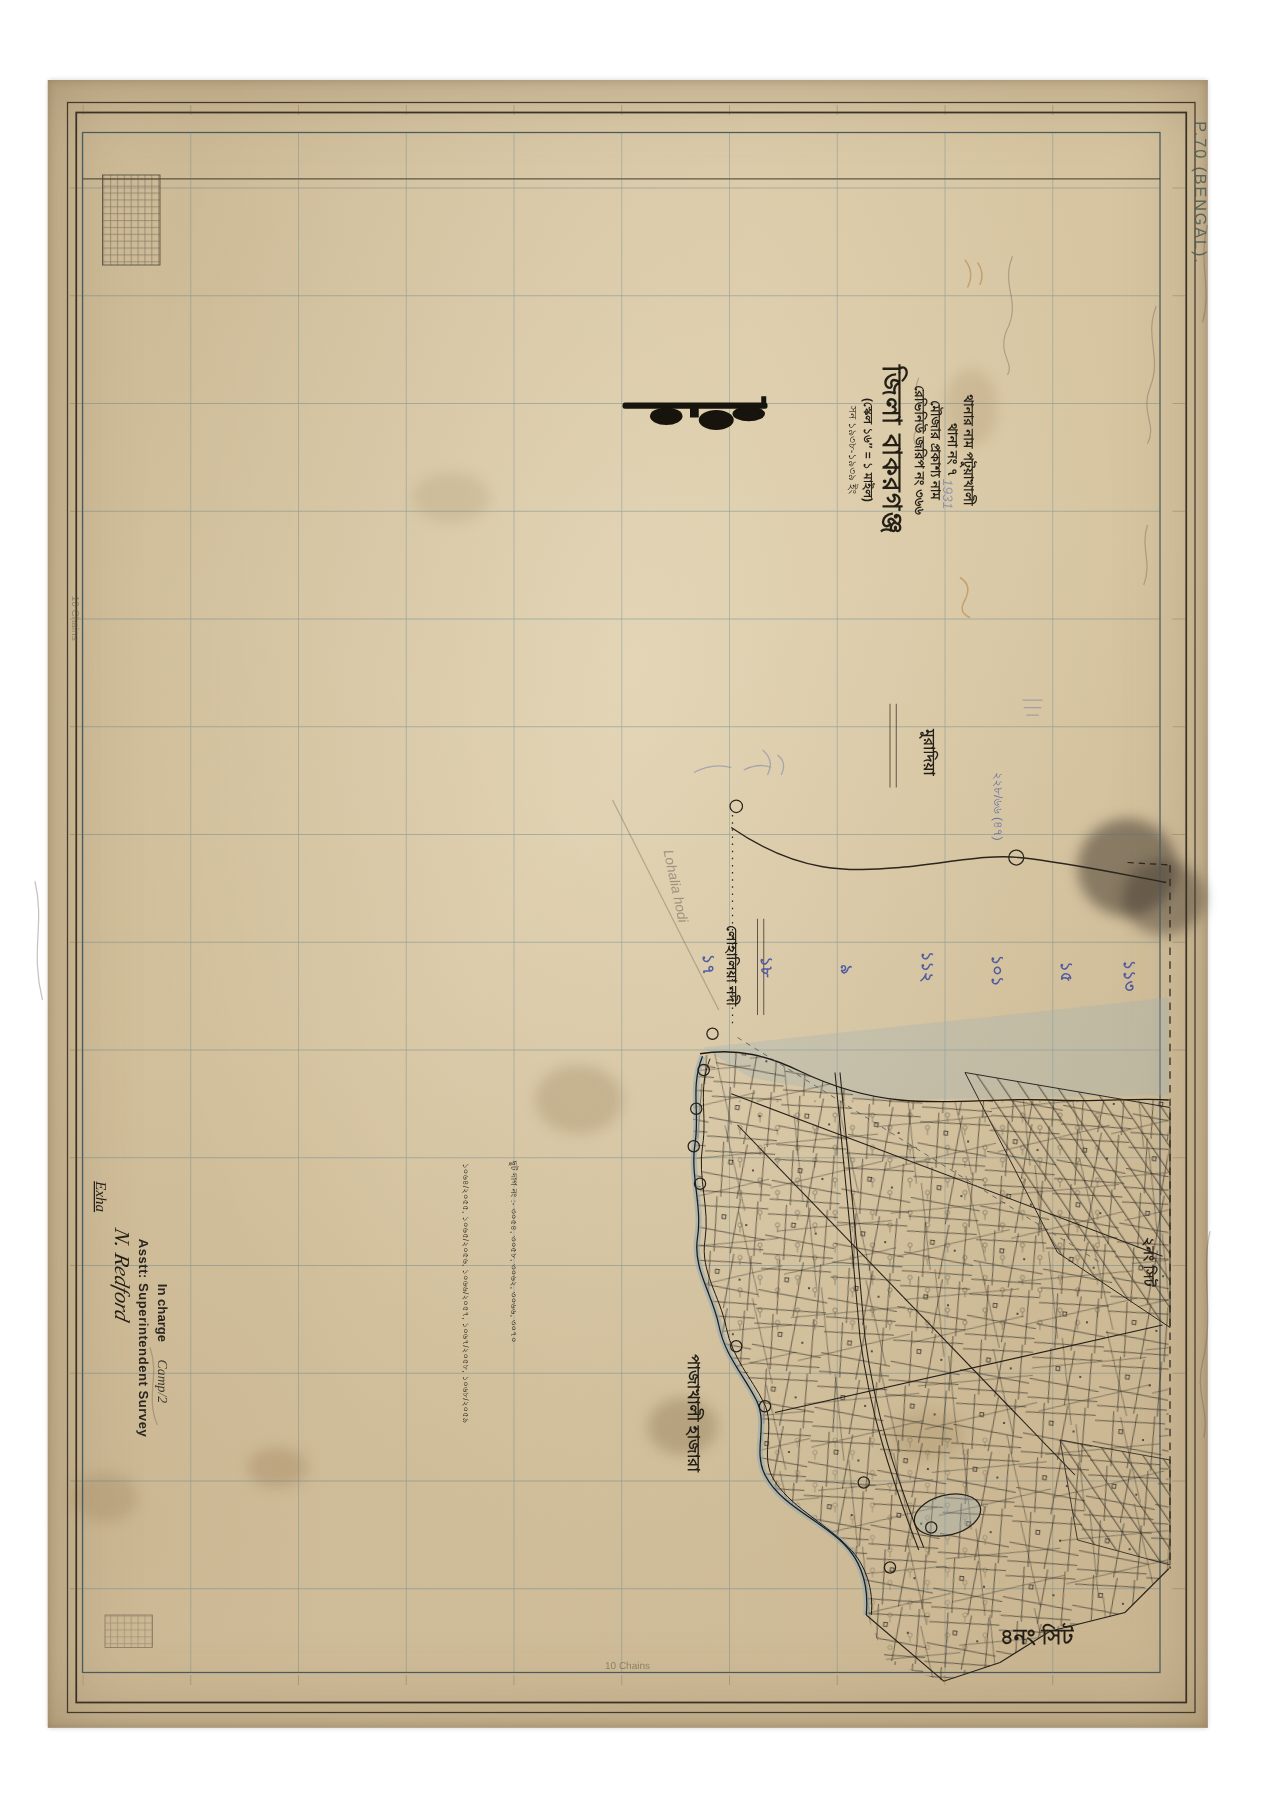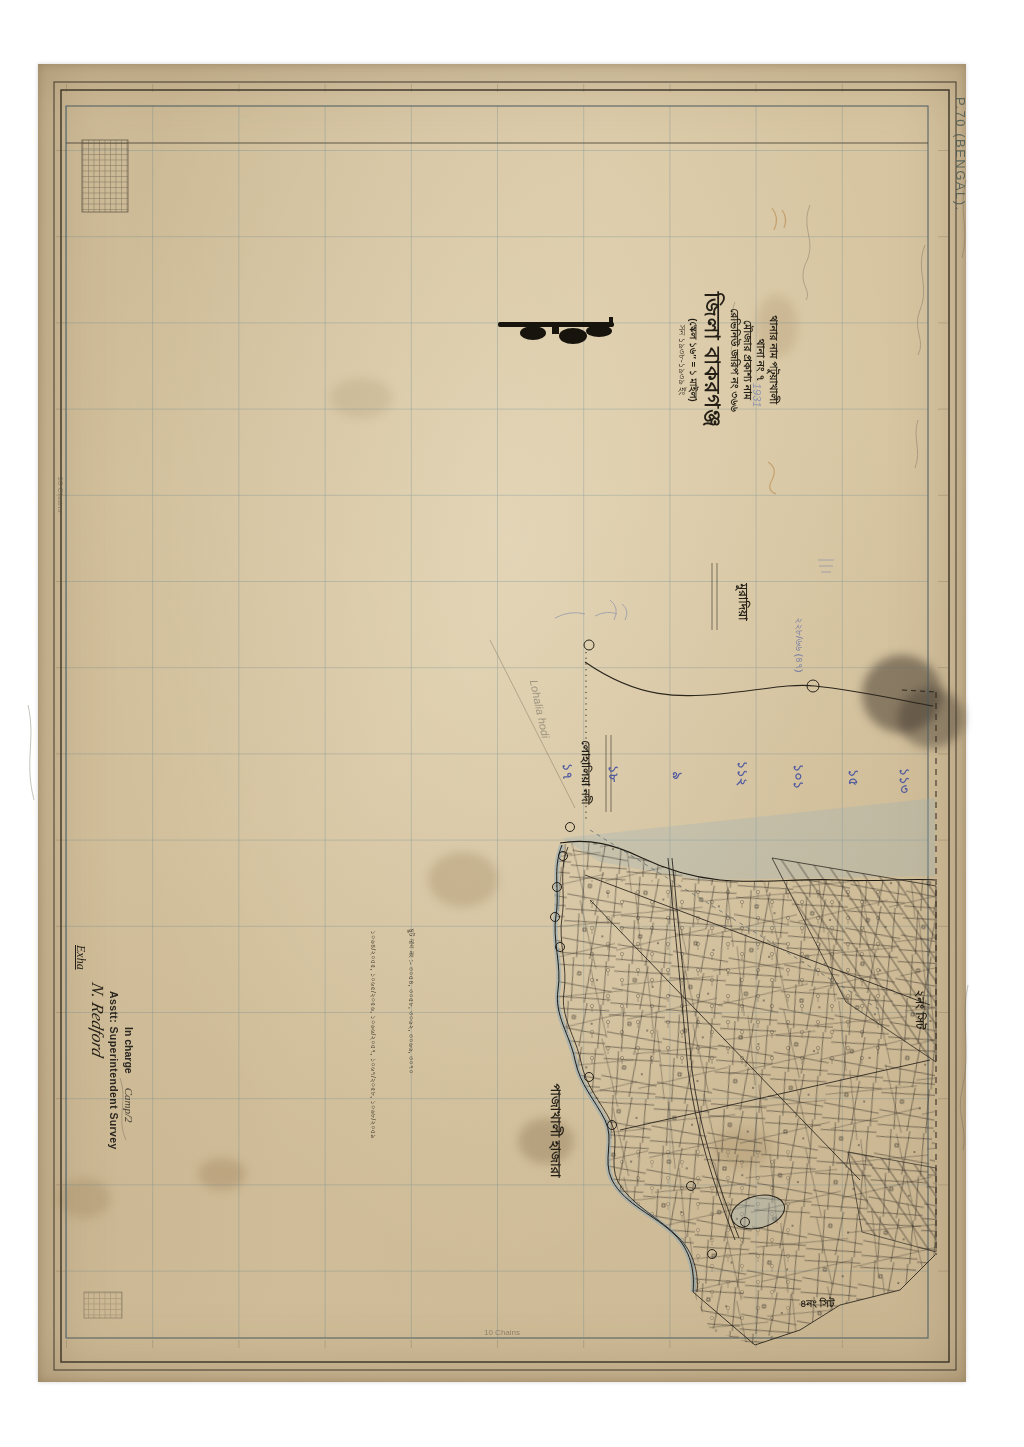--- a/index.html
+++ b/index.html
@@ -30,21 +30,21 @@
   .plate{left:893px;top:152px;width:130px;height:20px;font-size:13px;letter-spacing:1.5px;
          color:#4a5a52;opacity:.85;}
   
   .lbl{font-weight:bold;}
   .village-north{left:707px;top:592px;width:70px;font-size:12px;text-align:center;}
   .river-name{left:539px;top:763px;width:90px;font-size:11px;text-align:center;}
   .river-pencil{left:498px;top:718px;width:90px;font-size:11px;color:#6a6258;opacity:.55;
                 font-style:italic;transform:rotate(78deg);}
   .village-south{left:499px;top:1120px;width:110px;font-size:13px;text-align:center;}
   .sheet-east{left:890px;top:1000px;width:56px;font-size:11.5px;text-align:center;}
-  .sheet-south{left:800px;top:1296px;font-size:10px;font-weight:bold;}
+  .sheet-south{left:800px;top:1296px;font-size:17px;font-weight:bold;}
   .blue-frac{left:766px;top:642px;width:64px;font-size:9.5px;color:#4a5aa5;opacity:.8;}
   .sn{color:#3b4aa0;font-size:13px;font-weight:bold;opacity:.85;width:26px;text-align:center;}
   .sn1{left:553px;top:761px;} .sn2{left:599px;top:763px;} .sn3{left:663px;top:765px;}
   .sn4{left:728px;top:763px;} .sn5{left:784px;top:766px;} .sn6{left:839px;top:767px;}
   .sn7{left:890px;top:770px;}
   
   .note-col{font-size:6.5px;color:#2a251c;width:170px;letter-spacing:.3px;}
   .note-a{left:325px;top:1008px;}
   .note-b{left:287px;top:1010px;}
   

